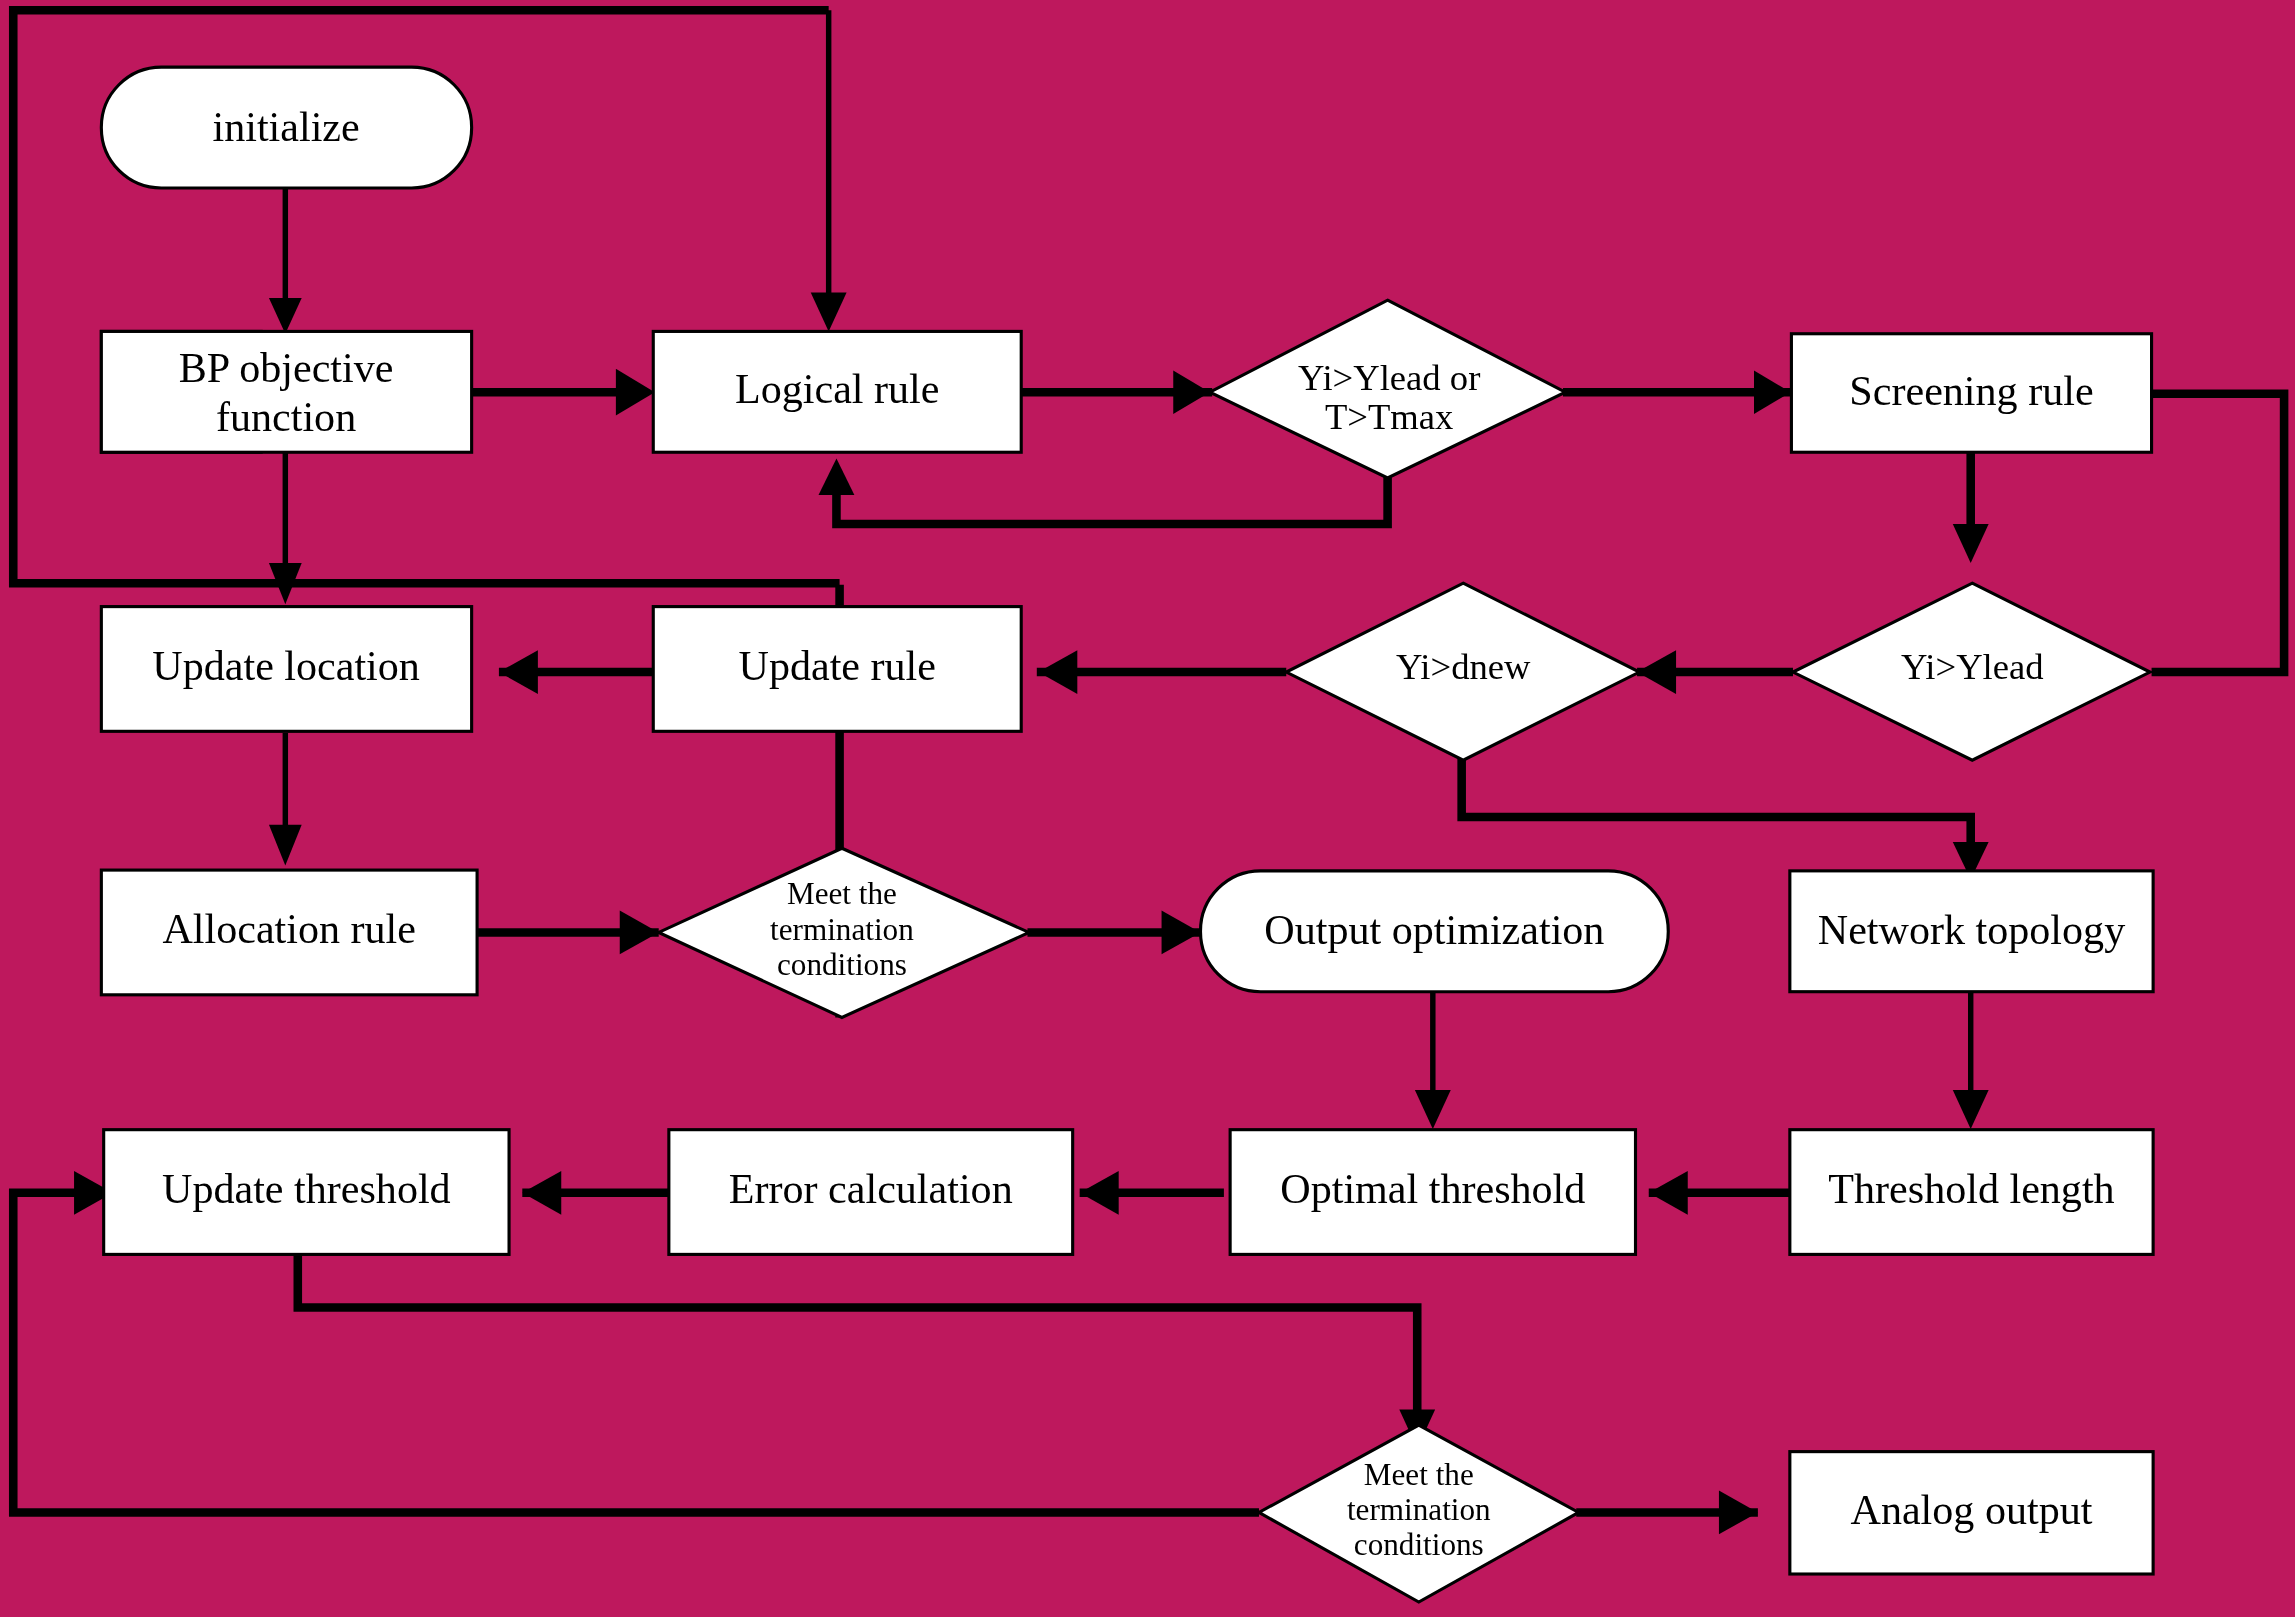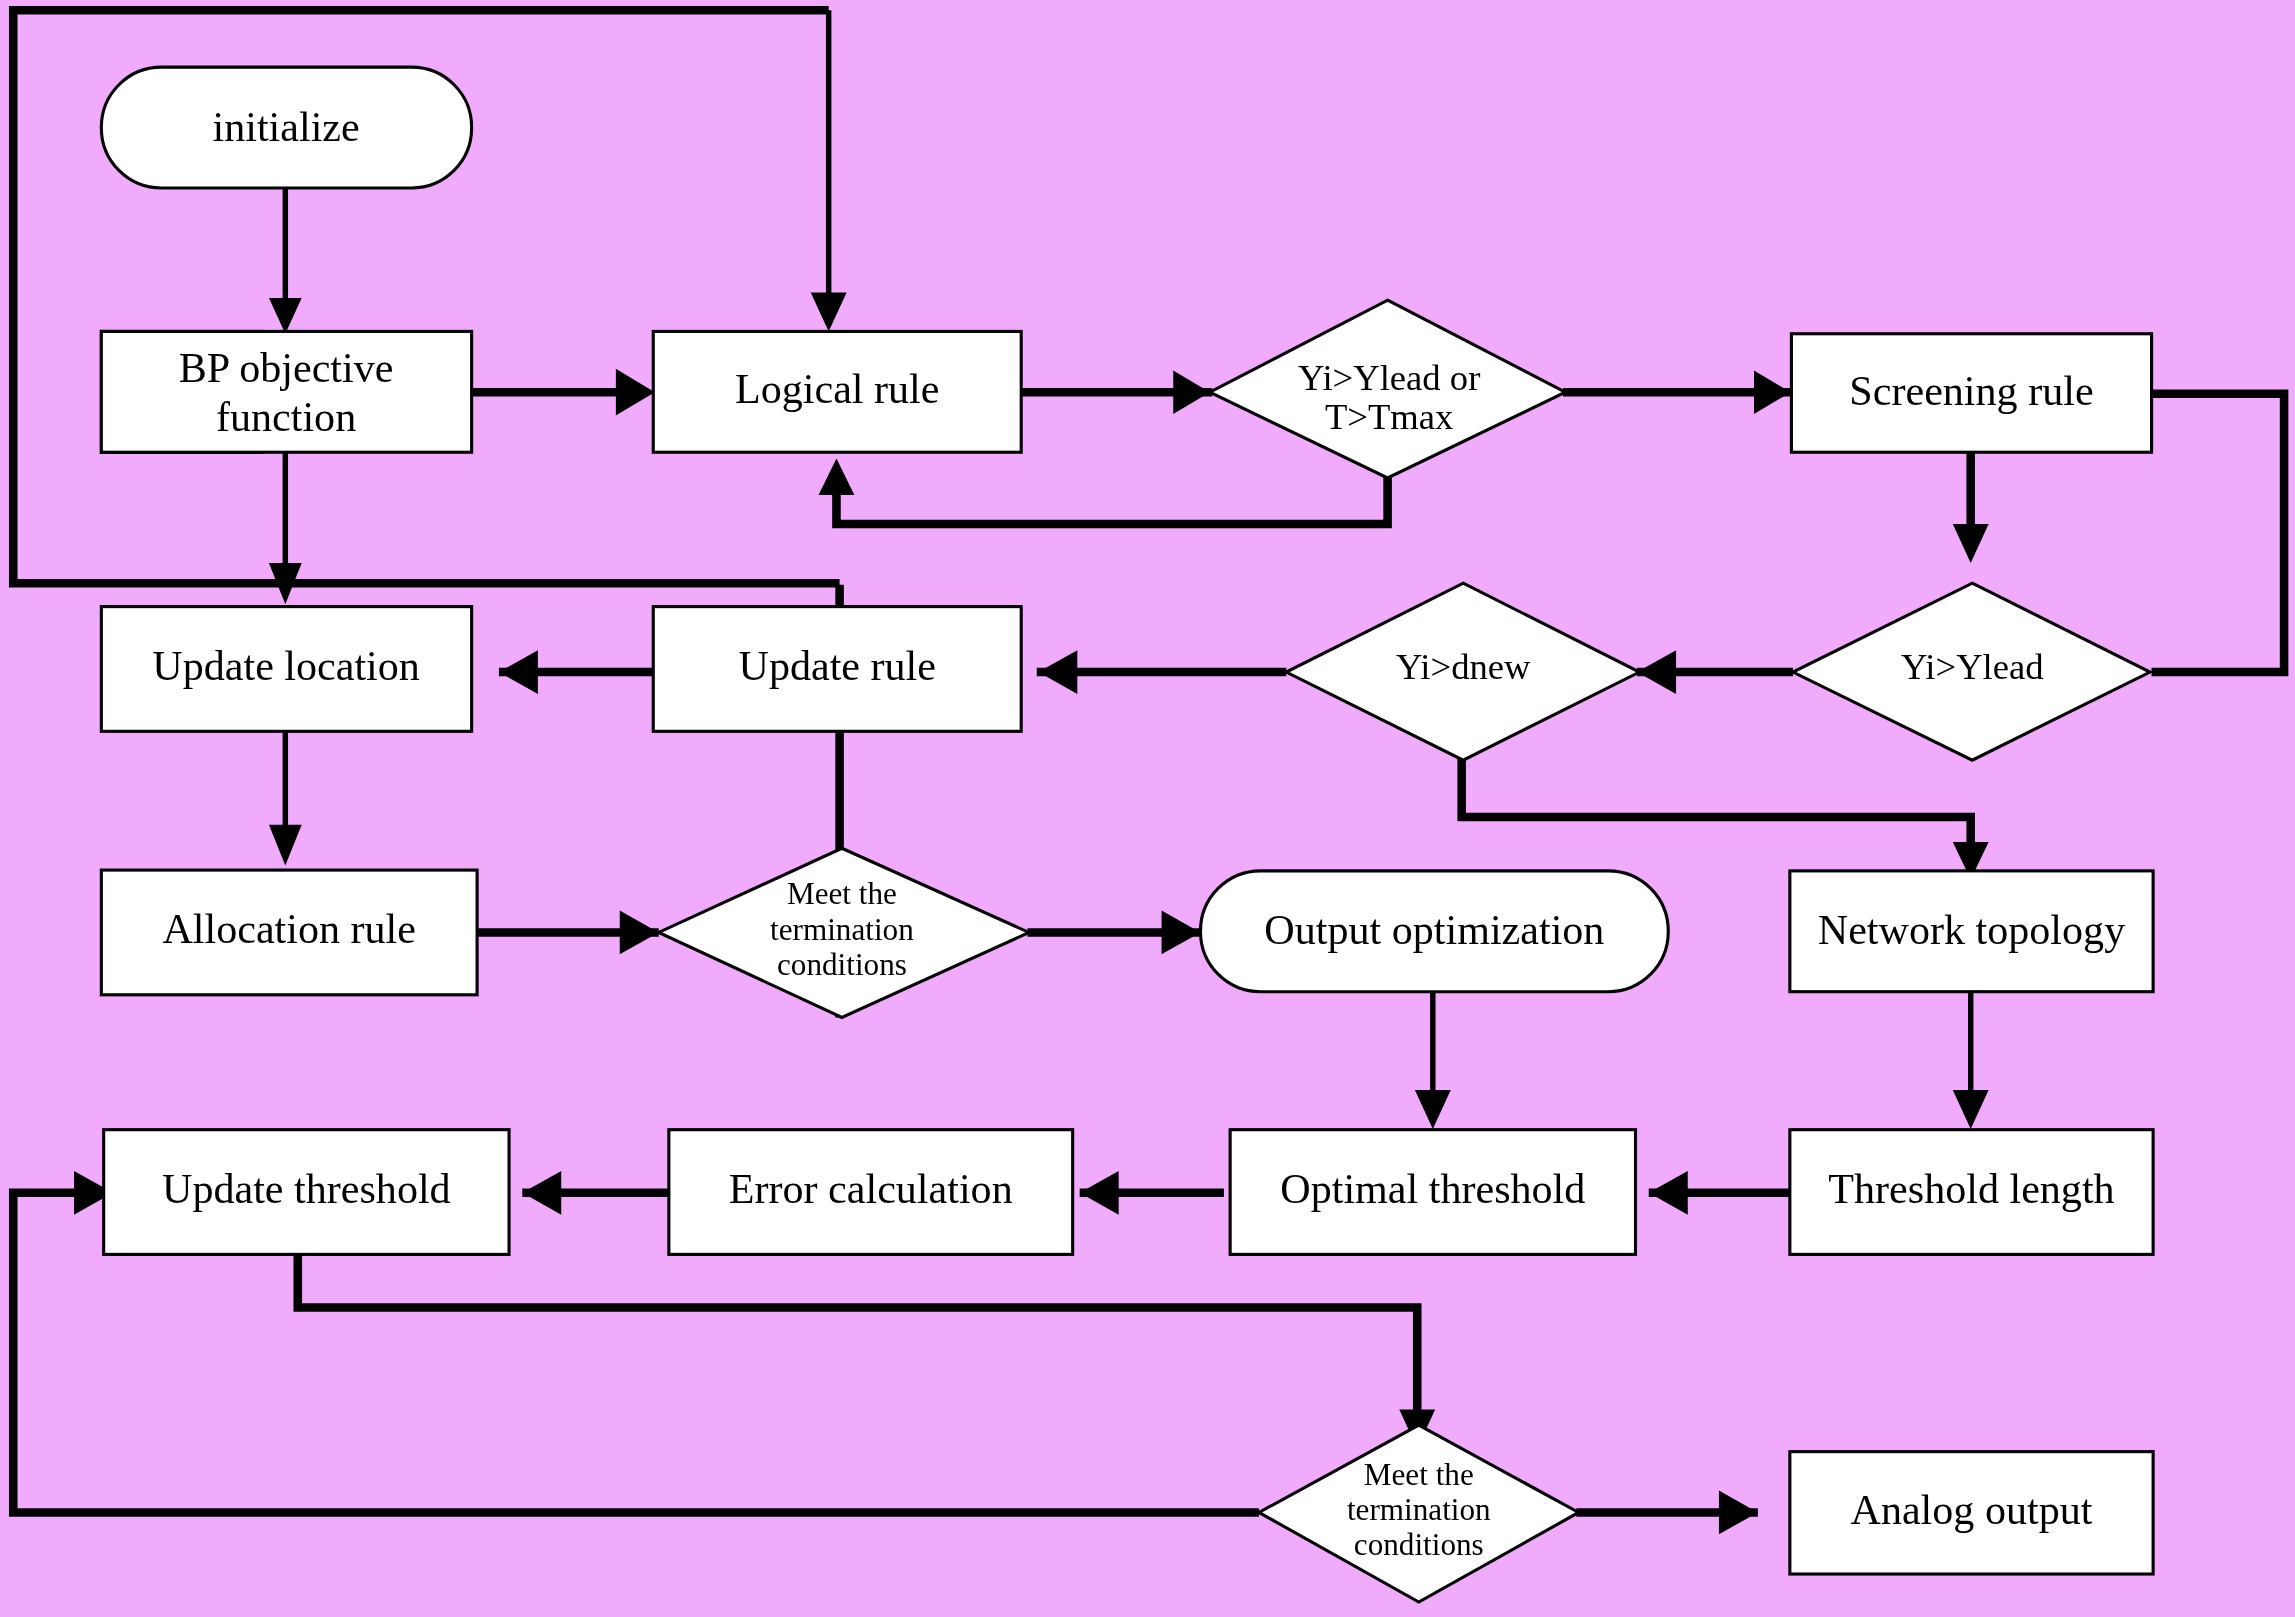--- a/index.html
+++ b/index.html
@@ -7,21 +7,21 @@
     padding: 0;
     background: #ffffff;
   }
   body {
     font-family: "Liberation Serif", "DejaVu Serif", serif;
   }
   #flowchart-root {
     position: relative;
     width: 2295px;
     height: 1617px;
-    background: #f0abfc;
+    background: #be185d;
     overflow: hidden;
   }
   svg.chart-canvas {
     display: block;
     width: 2295px;
     height: 1617px;
   }
   .node-shape {
     fill: #ffffff;
     stroke: #000000;

